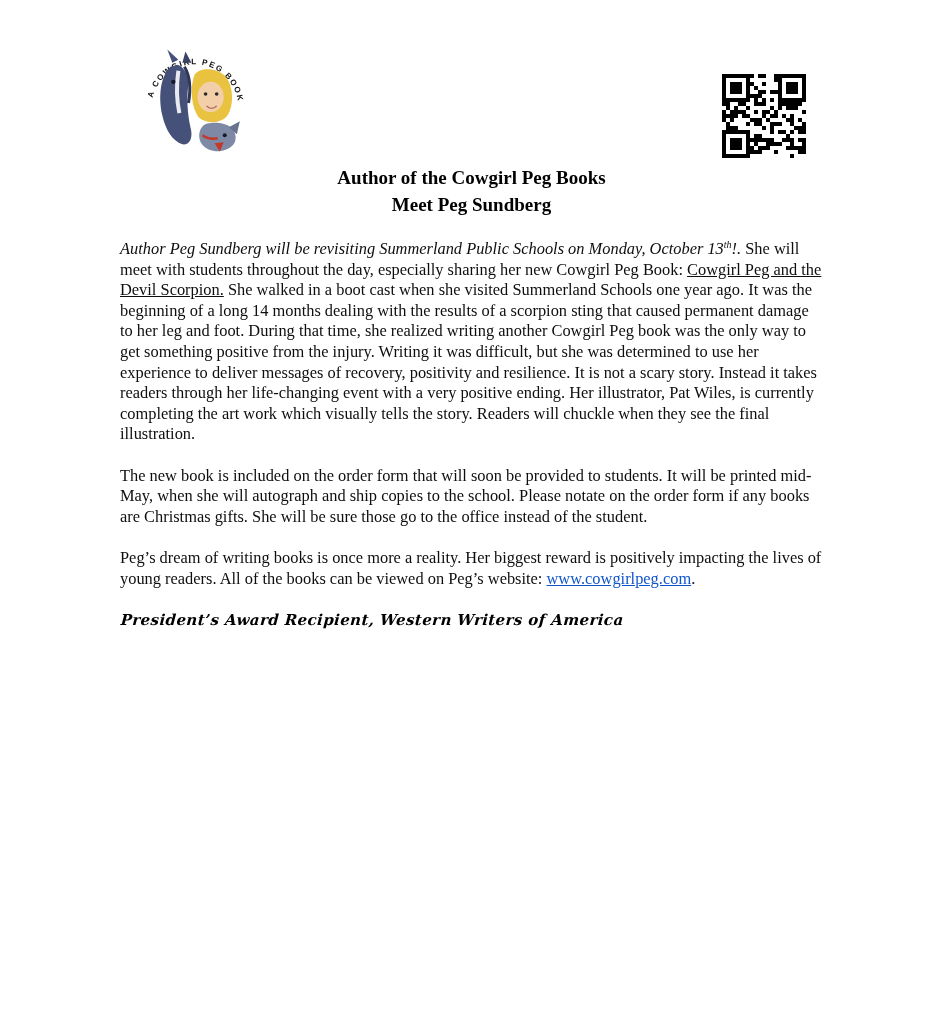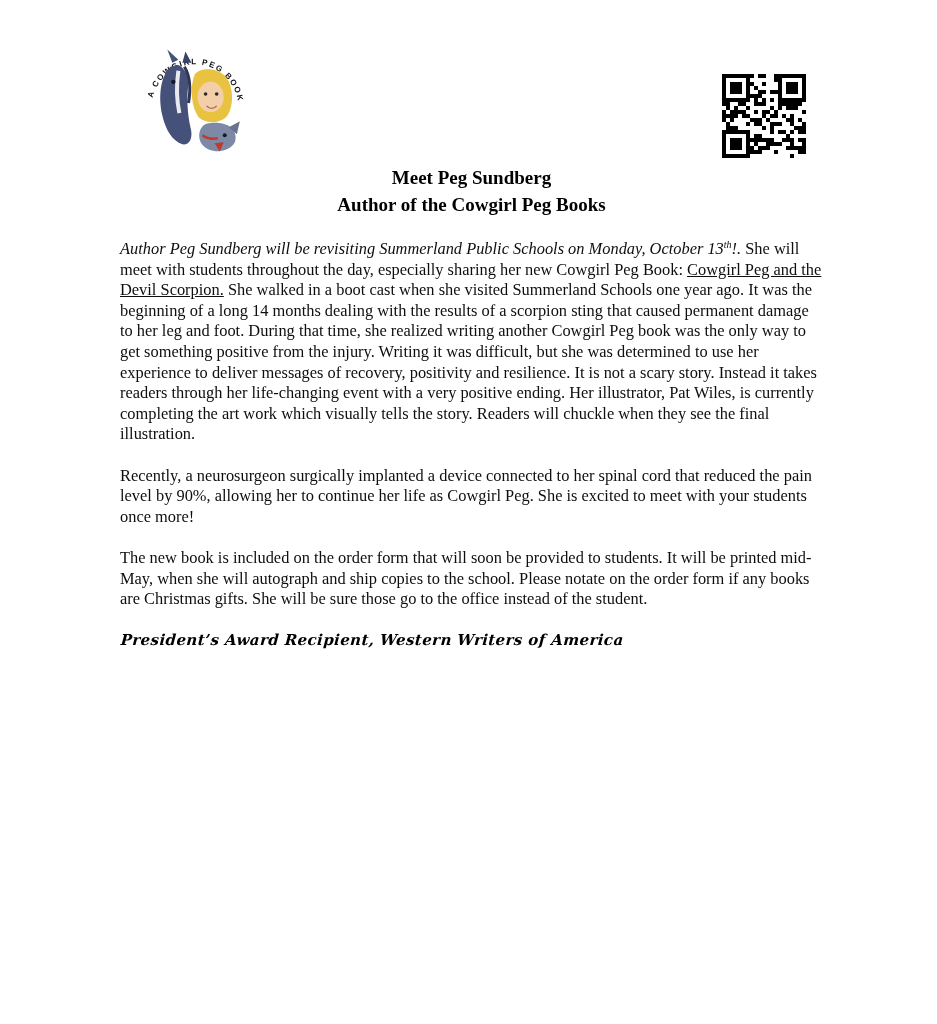--- a/index.html
+++ b/index.html
@@ -303,30 +303,30 @@
       <i style="grid-area:21 / 2"></i>
       <i style="grid-area:21 / 3"></i>
       <i style="grid-area:21 / 4"></i>
       <i style="grid-area:21 / 5"></i>
       <i style="grid-area:21 / 6"></i>
       <i style="grid-area:21 / 7"></i>
       <i style="grid-area:21 / 18"></i>
     </div>
 
   <div class="title-block">
+    <div class="title-line">Author of the Cowgirl Peg Books</div>
     <div class="title-line">Meet Peg Sundberg</div>
-    <div class="title-line">Author of the Cowgirl Peg Books</div>
   </div>
 
   <div class="content">
 
     <p><span class="italic"><span>Author Peg Sundberg will be revisiting Summerland Public Schools on Monday, October 13</span><sup>th</sup><span>!.</span></span><span> She will meet with students throughout the day, especially sharing her new Cowgirl Peg Book: </span><span class="u">Cowgirl Peg and the Devil Scorpion.</span><span>  She walked in a boot cast when she visited Summerland Schools one year ago. It was the beginning of a long 14 months dealing with the results of a scorpion sting that caused permanent damage to her leg and foot. During that time, she realized writing another Cowgirl Peg book was the only way to get something positive from the injury. Writing it was difficult, but she was determined to use her experience to deliver messages of recovery, positivity and resilience. It is not a scary story. Instead it takes readers through her life-changing event with a very positive ending.  Her illustrator, Pat Wiles, is currently completing the art work which visually tells the story.  Readers will chuckle when they see the final illustration.</span></p>
 
-    <p>Recently, a neurosurgeon surgically implanted a device connected to her spinal cord that reduced the pain level by 90%, allowing her to continue her life as Cowgirl Peg.  She is excited to meet with your students once more!</p>
 
     <p>The new book is included on the order form that will soon be provided to students. It will be printed mid-May, when she will autograph and ship copies to the school.  Please notate on the order form if any books are Christmas gifts.  She will be sure those go to the office instead of the student.</p>
 
 
+    <p><span>Peg’s dream of writing books is once more a reality.  Her biggest reward is positively impacting the lives of young readers. All of the books can be viewed on Peg’s website:</span> <a class="link">www.cowgirlpeg.com</a><span>.</span></p>
 
     <div class="footer">President’s Award Recipient, Western Writers of America</div>
   </div>
 
 </div>
 
 </body></html>

